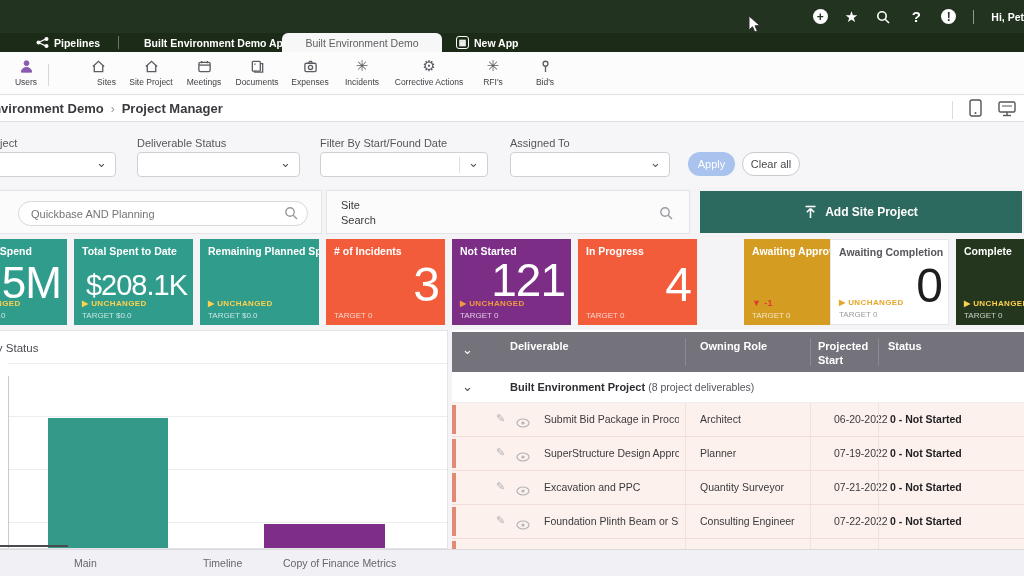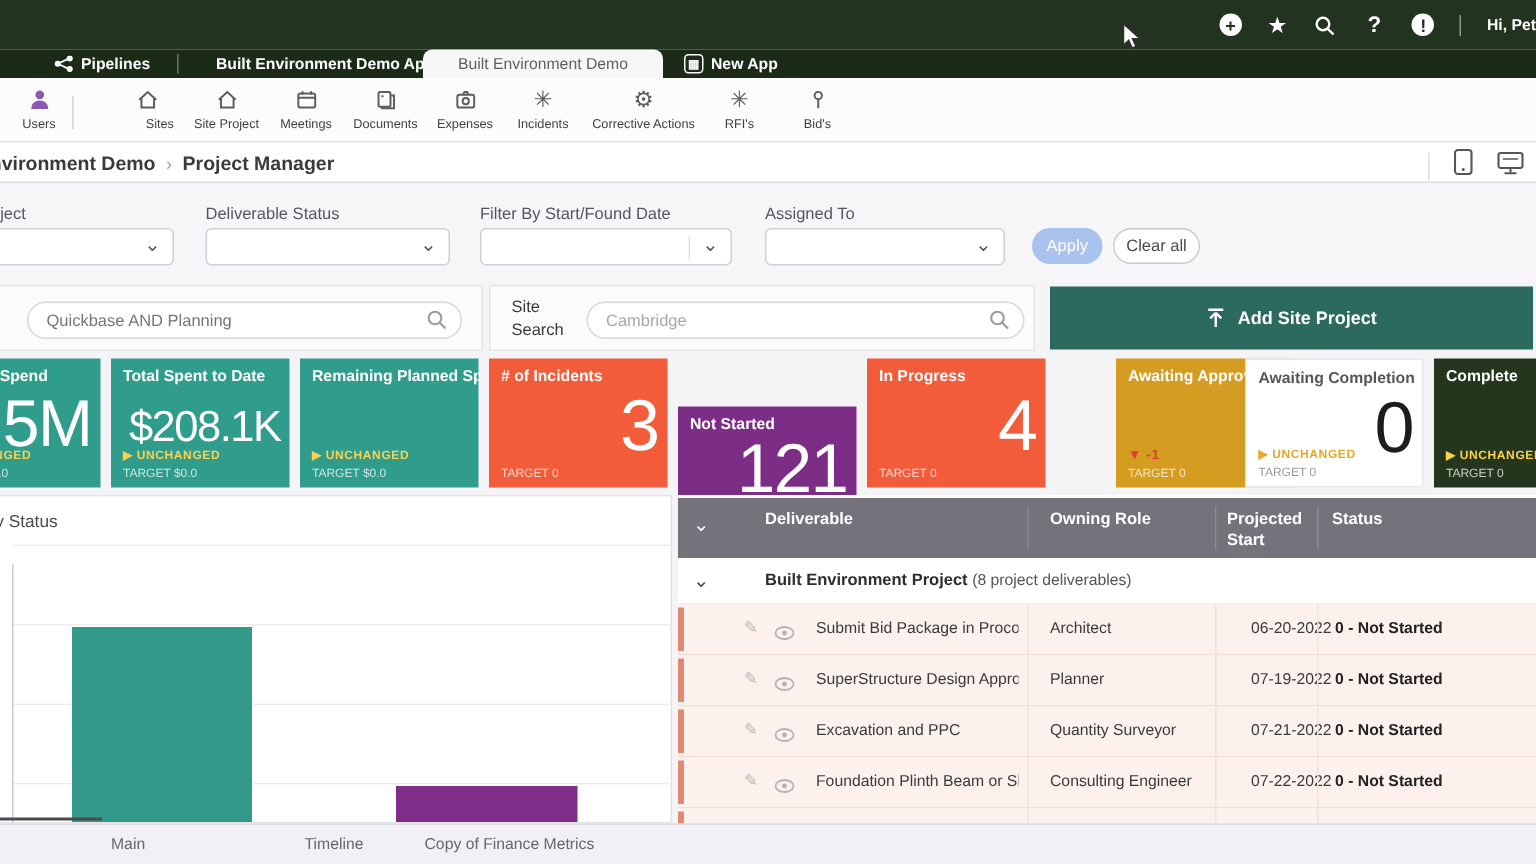--- a/index.html
+++ b/index.html
@@ -57,21 +57,21 @@
   .site-label { position:absolute; left:14px; top:7px; font-size:11px; color:#3a3a3e; line-height:1.35; }
   .add-btn { position:absolute; left:700px; top:1px; width:322px; height:42px; background:#2c695e; color:#fff; font-size:12px; font-weight:bold; display:flex; align-items:center; justify-content:center; gap:8px; cursor:pointer; }
 
   
   .kpirow { left:0; top:238px; width:1024px; height:88px; }
   .kpi { position:absolute; top:1px; width:119px; height:86px; color:#fff; overflow:hidden; }
   .kpi .t { position:absolute; left:8px; top:6px; font-size:10.5px; font-weight:bold; white-space:nowrap; }
   .kpi .v { position:absolute; right:6px; top:22px; font-weight:300; line-height:1; white-space:nowrap; letter-spacing:-1px; }
   .kpi .badge { position:absolute; left:8px; bottom:17px; font-size:8px; font-weight:bold; letter-spacing:.4px; white-space:nowrap; }
   .kpi .target { position:absolute; left:8px; bottom:5px; font-size:8px; color:rgba(255,255,255,.75); white-space:nowrap; }
-  .teal { background:#2f9c8c; } .orange { background:#f25c3b; } .purplec { background:#7c2e87;margin-top:32px; }
+  .teal { background:#2f9c8c; } .orange { background:#f25c3b; } .purplec { background:#7c2e87; }
   .gold { background:#d49c20; } .whitec { background:#fff; border:1px solid #e6e6ea; } .dgreen { background:#24361d; }
   .whitec .t { color:#55555b; } .whitec .v { color:#1d1d20; } .whitec .target { color:#9a9aa0; }
   .badge-yellow { color:#ffd24d; } .badge-orange { color:#f09a3e; } .badge-gold { color:#e3a82b; } .badge-red { color:#e03c31 !important; font-size:9px !important; }
 
   
   .chartpanel { left:0; top:330px; width:448px; height:219px; background:#fff; border:1px solid #e3e3e7; border-left:none; overflow:hidden; }
   .chart-title { position:absolute; left:-76px; top:11px; font-size:11.5px; color:#4a4a4f; white-space:nowrap; }
   .plot { position:absolute; left:0; top:18px; right:0; bottom:0; }
   .gridline { position:absolute; left:8px; right:0; height:1px; background:#ededf0; }
   .yaxis { position:absolute; left:8px; top:27px; bottom:0; width:1px; background:#c9c9cf; }
@@ -276,21 +276,20 @@
 <div class="abs searchband">
   <div class="spanel" style="left:0; width:322px; border-left:none;">
     <input class="search-pill" style="left: 18px; width: 290px;" placeholder="Quickbase AND Planning">
     <span class="mag" style="left:284px;"><svg width="14" height="14" viewBox="0 0 14 14">
           <circle cx="6" cy="6" r="4.2" stroke="#9a9aa0" stroke-width="1.4" fill="none"></circle>
           <line x1="9.2" y1="9.2" x2="13" y2="13" stroke="#9a9aa0" stroke-width="1.4"></line>
         </svg></span>
   </div>
   <div class="spanel" style="left:326px; width:364px;">
     <div class="site-label"><span>Site</span><br><span>Search</span></div>
-    <input class="search-pill" style="left: 64px; width: 292px;" value="Cambridge">
     <span class="mag" style="left:332px;"><svg width="14" height="14" viewBox="0 0 14 14">
           <circle cx="6" cy="6" r="4.2" stroke="#9a9aa0" stroke-width="1.4" fill="none"></circle>
           <line x1="9.2" y1="9.2" x2="13" y2="13" stroke="#9a9aa0" stroke-width="1.4"></line>
         </svg></span>
   </div>
   <div class="add-btn">
     <svg width="13" height="14" viewBox="0 0 13 14">
         <line x1="1.5" y1="1.5" x2="11.5" y2="1.5" stroke="#fff" stroke-width="1.6"></line>
         <path d="M6.5 3.5 V13 M6.5 3.5 2.8 7.2 M6.5 3.5 10.2 7.2" stroke="#fff" stroke-width="1.6" fill="none"></path>
       </svg>

